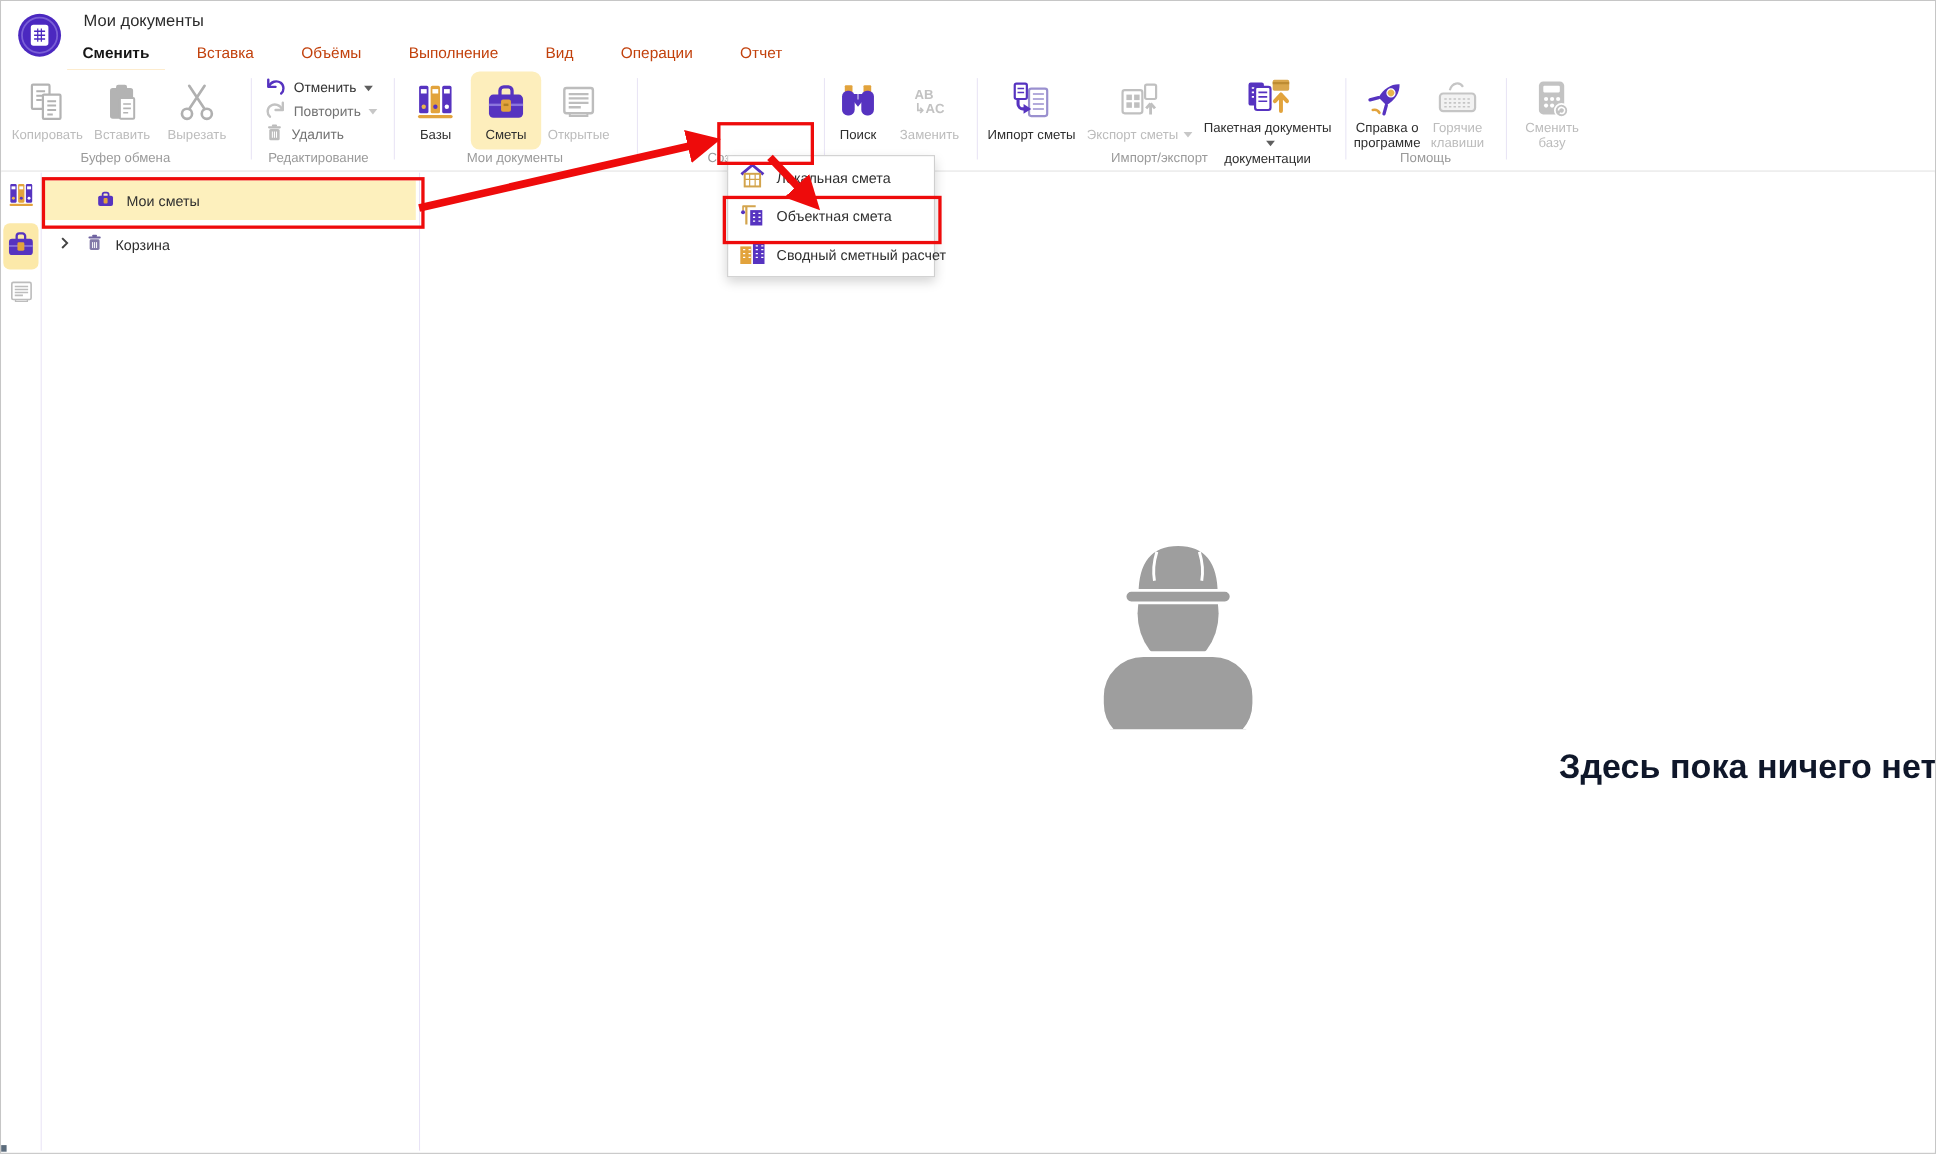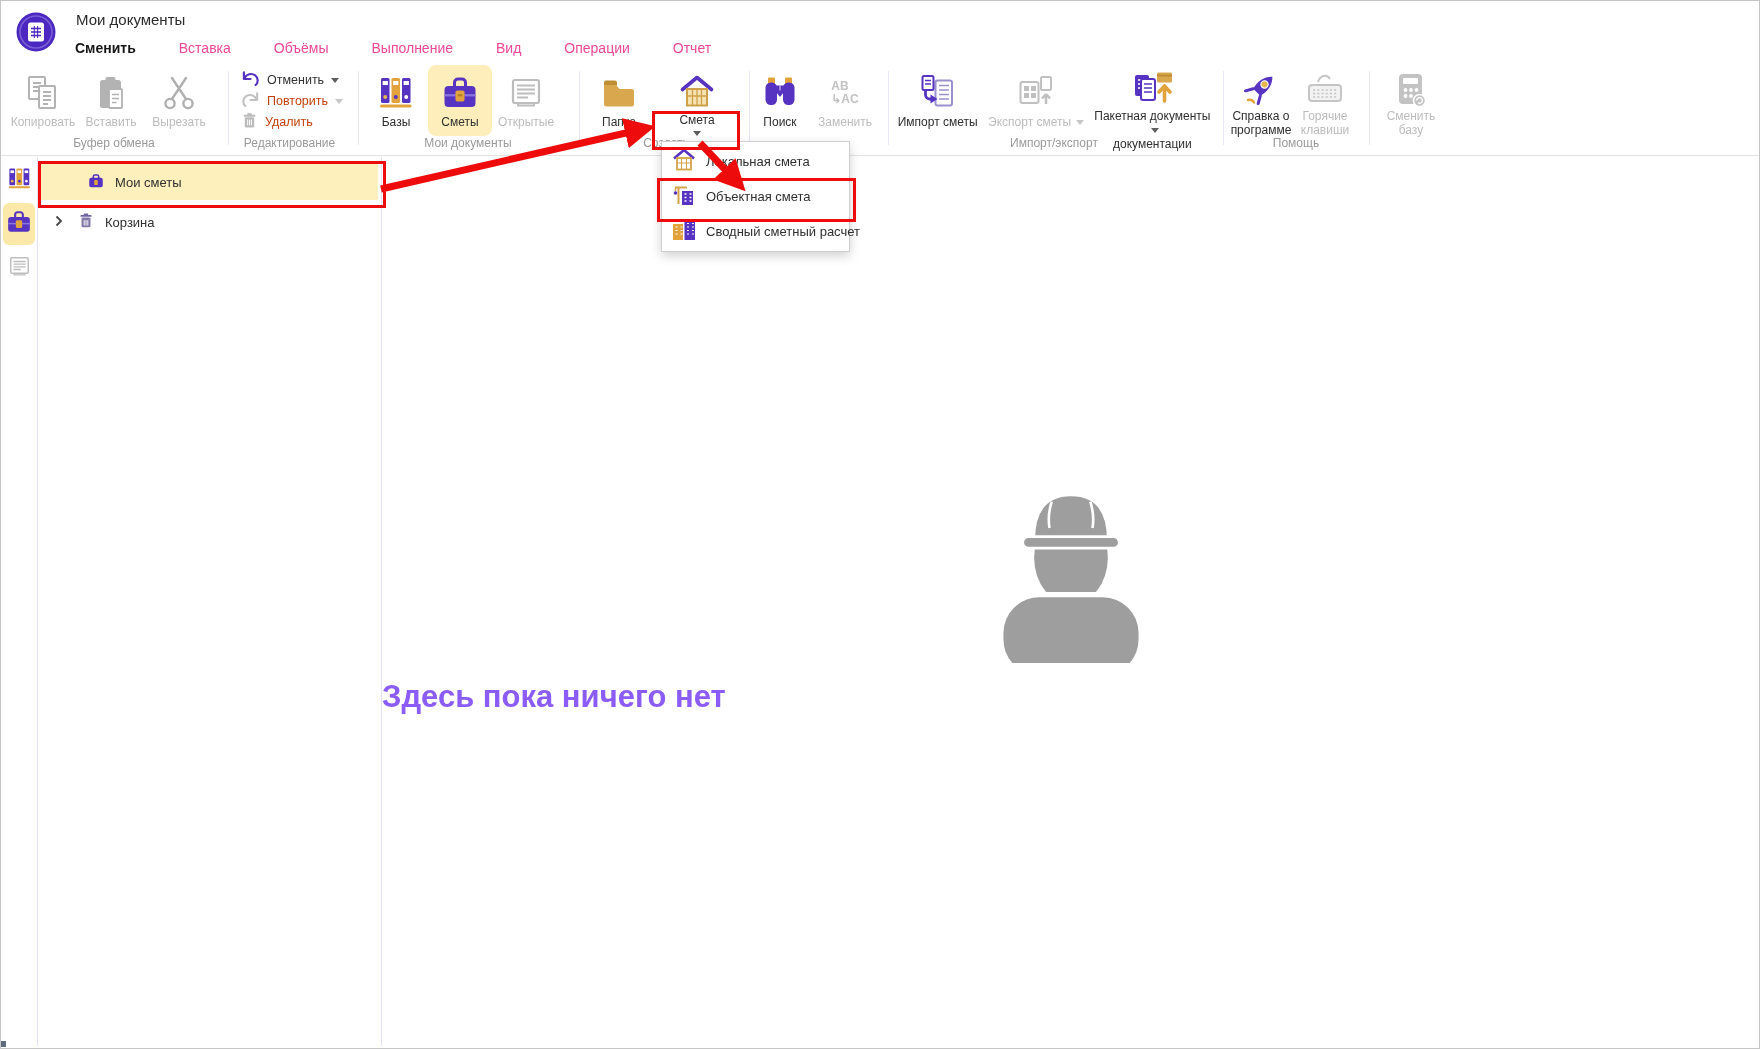--- a/index.html
+++ b/index.html
@@ -4,56 +4,56 @@
 <style>
   html,body{margin:0;padding:0}
   body{width:1760px;height:1049px;position:relative;background:#fff;
        font-family:"Liberation Sans",sans-serif;color:#333;overflow:hidden;
        border:1px solid #c6c6c6;box-sizing:border-box}
   
   .topbar{position:absolute;left:0;top:0;width:1760px;height:62px;background:#fff}
   .logo{position:absolute;left:15px;top:11px;width:40px;height:40px}
   .win-title{position:absolute;left:75px;top:10px;font-size:15px;color:#2b2b2b}
   .tabs{position:absolute;left:60px;top:33px;display:flex}
-  .tab{position:relative;font-size:14px;color:#ec4899;padding:6px 14px;margin-right:15px;white-space:nowrap;cursor:default}
+  .tab{position:relative;font-size:14px;color:#c2410c;padding:6px 14px;margin-right:15px;white-space:nowrap;cursor:default}
   .tab.active{color:#161616;font-weight:bold}
   .tab.active::after{content:"";position:absolute;left:0;right:0;bottom:-6px;height:5px;background:#f7a516}
   
   .ribbon{position:absolute;left:0;top:62px;width:1760px;height:92px;background:#fff;border-bottom:1px solid #e3e3e3}
   .rgroup{position:absolute;top:2px;height:88px}
   .glabel{position:absolute;bottom:3px;left:0;right:0;text-align:center;font-size:12px;color:#9a9a9a;white-space:nowrap}
   .gsep{position:absolute;top:8px;height:74px;width:1px;background:#e9e5f5}
   .btnrow{display:flex;align-items:flex-start}
   .rbtn{display:flex;flex-direction:column;align-items:center;padding-top:5px;height:66px;
         font-size:12px;color:#2f2f2f;text-align:center;line-height:1.15;cursor:default;border-radius:8px}
   .rbtn .ricon{height:46px;display:flex;align-items:center;justify-content:flex-start}
   .rbtn.disabled{color:#bcbcbc}
   .rbtn.selected{background:#fdeebc}
   .caret{width:0;height:0;border-left:4.5px solid transparent;border-right:4.5px solid transparent;border-top:5.5px solid #5e5e5e;display:inline-block}
   .caret.dis{border-top-color:#c7c7c7}
   .caret.below{margin:3px auto 0}
   .inline-caret{margin-left:5px;vertical-align:middle}
   .srow{position:absolute;left:4px;display:flex;align-items:center;gap:7px;width:97px;height:18px;font-size:12.5px;white-space:nowrap}
   .srow .slabel{color:#333}
-  .srow.disabled .slabel{color:#c2410c}
+  .srow.disabled .slabel{color:#737373}
   .srow .caret{margin-left:auto}
   .ab-icon{font-size:12px;font-weight:bold;color:#c2c2c2;line-height:1.1;text-align:left}
   
   .rail{position:absolute;left:0;top:156px;width:36px;height:889px;background:#fff;border-right:1px solid #e6e0f6}
   .rail-item{width:32px;height:42px;margin:2px auto;display:flex;align-items:center;justify-content:center;border-radius:6px}
   .rail-item.selected{background:#fce9a9}
   .tree{position:absolute;left:37px;top:156px;width:343px;height:889px;background:#fff;border-right:1px solid #e6e0f6}
   .trow{position:absolute;display:flex;align-items:center;font-size:13px;color:#2f2f2f;cursor:default}
   .trow.selected{background:#fdf0bd}
   .trow .tlabel{margin-left:10px}
   
   .main{position:absolute;left:381px;top:156px;width:1379px;height:889px;background:#fff}
   .worker{position:absolute;left:601px;top:306px}
-  .empty-text{position:absolute;left:0;top:522px;width:100%;text-align:left;
-              font-size:31px;font-weight:bold;color:#8b5cf6}
+  .empty-text{position:absolute;left:0;top:522px;width:100%;text-align:right;
+              font-size:31px;font-weight:bold;color:#0f172a}
   
   .menu{position:absolute;left:660px;top:140px;width:187px;background:#fff;border:1px solid #cfcfcf;
         box-shadow:0 4px 10px rgba(0,0,0,.18);z-index:30;padding:2px 0}
   .mitem{height:35px;display:flex;align-items:center;padding-left:9px;gap:9px;font-size:13px;color:#2f2f2f;cursor:default;white-space:nowrap}
   
   .redbox{position:absolute;border:3px solid #ee0b0b;z-index:40;pointer-events:none}
   .overlay{position:absolute;left:0;top:0;z-index:50;pointer-events:none}
   .corner{position:absolute;left:0;top:1040px;width:5px;height:6px;background:#5c6c7c}
 </style>
 </head>
@@ -196,42 +196,20 @@
             </svg>
           </span>
         <span>Открытые</span>
       </div>
     </div>
     <div class="glabel">Мои документы</div>
   </div>
   <div class="gsep" style="left:578px"></div>
 
   <div class="rgroup" style="left:586px;width:158px">
-    <div class="btnrow" style="gap:12px;padding-left:2px">
-      <div class="rbtn" style="width:60px">
-        <span class="ricon">
-            <svg viewBox="0 0 40 40" width="40" height="40">
-              <rect x="5" y="7.5" width="13" height="6" rx="2" fill="#bd8c33"></rect>
-              <path d="M5 12h12l3.5 4h12a2.5 2.5 0 0 1 2.5 2.5V31a2.5 2.5 0 0 1-2.5 2.5h-25A2.5 2.5 0 0 1 5 31z" fill="#d9a74d"></path>
-            </svg>
-          </span>
-        <span>Папка</span>
-      </div>
-      <div class="rbtn" style="width:72px">
-        <span class="ricon">
-            <svg viewBox="0 0 40 40" width="40" height="40">
-              <path d="M5.5 17.5 20 5.5l14.5 12" fill="none" stroke="#5633c0" stroke-width="3.6" stroke-linecap="round" stroke-linejoin="round"></path>
-              <rect x="10" y="17" width="20" height="16.5" fill="#f6e3b2" stroke="#cfa04a" stroke-width="2"></rect>
-              <path d="M15.5 17v16.5M20 17v16.5M24.5 17v16.5M10 24h20" stroke="#cfa04a" stroke-width="1.3"></path>
-            </svg>
-          </span>
-        <span>Смета</span>
-        <span class="caret below"></span>
-      </div>
-    </div>
     <div class="glabel">Создать</div>
   </div>
   <div class="gsep" style="left:748px"></div>
 
   <div class="rgroup" style="left:752px;width:130px">
     <div class="btnrow" style="gap:4px">
       <div class="rbtn" style="width:54px">
         <span class="ricon">
             <svg viewBox="0 0 40 40" width="40" height="40">
               <rect x="8" y="4.5" width="7" height="7" rx="1" fill="#e2a33c"></rect>

